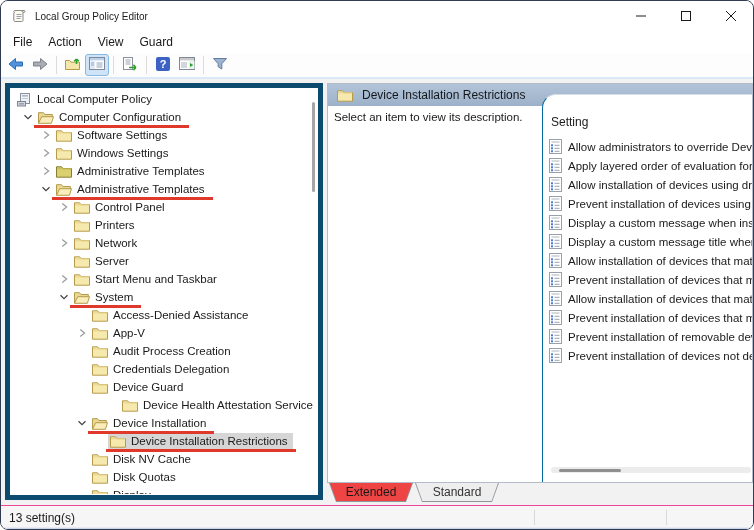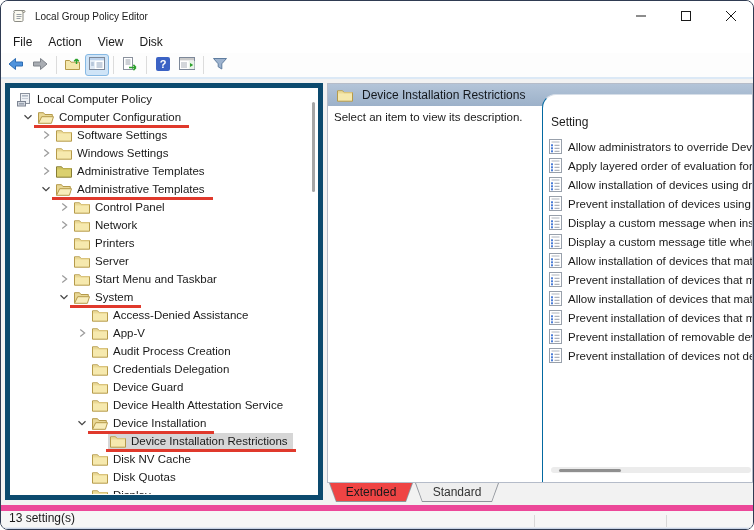--- a/index.html
+++ b/index.html
@@ -61,21 +61,21 @@
   .tabs-row { height: 20px; display: flex; align-items: flex-start; padding-left: 2px; }
   .tab { position: relative; height: 19px; margin-right: 2px;
     clip-path: polygon(0 0, 100% 0, calc(100% - 7px) 100%, 7px 100%);
     background: #8f939a; }
   .tab .tab-face { position: absolute; inset: 0 1px 1px 1px;
     clip-path: polygon(0 0, 100% 0, calc(100% - 6.4px) 100%, 6.4px 100%);
     display: flex; align-items: center; justify-content: center; font-size: 12px; }
   .tab.active .tab-face { background: #ef4444; }
   .tab:not(.active) .tab-face { background: #eeeeee; color: #333; }
   
-  .statusbar { height: 24px; background: #f6f6f6; border-top: 6px solid #ec4899; position: relative; display: flex; align-items: flex-start; }
+  .statusbar { height: 24px; background: #f6f6f6; border-top: 1px solid #ec4899; position: relative; display: flex; align-items: center; }
   .status-text { margin-left: 8px; font-size: 12px; }
   .status-divider { position: absolute; top: 4px; width: 1px; height: 15px; background: #d8d8d8; }
   .status-divider.d1 { left: 533px; }
   .status-divider.d2 { left: 665px; }
   .statusbar::after { content:""; position:absolute; left:0; right:0; bottom:0; height:2px; background: linear-gradient(to bottom,#f6f6f6,#b9c8e0); }
 </style>
 </head>
 <body>
 
 <div class="window" style="--annotation: #e0392c; --band-top: #b3c4d8; --band-bottom: #9cb1c9; --selection: #d6d6d6;">
@@ -106,21 +106,21 @@
               <path d="M0 0l10 10M10 0L0 10" stroke="#1a1a1a"></path>
             </svg></span>
         </button>
       </span>
   </div>
 
   <div class="menubar" id="menubar">
       <span class="menu-item">File</span>
       <span class="menu-item">Action</span>
       <span class="menu-item">View</span>
-      <span class="menu-item">Disk</span>
+      <span class="menu-item">Guard</span>
     </div>
 
   <div class="toolbar" id="toolbar">
       <button class="tb-btn">
         <span><svg width="18" height="16" viewBox="0 0 18 16">
             <path d="M8.5 2.5L2 8l6.5 5.5V10h7V6h-7z" fill="#4f93dd" stroke="#2e6db3"></path>
           </svg></span>
       </button>
       <button class="tb-btn">
         <span><svg width="18" height="16" viewBox="0 0 18 16">
@@ -283,45 +283,45 @@
             <span class="row-inner">
               <span class="node-icon">
                 <svg width="16" height="14" viewBox="0 0 16 14">
                   <path d="M.5 13.2V2.8h5.1l1.4 1.8h8.5v8.6z" fill="#f6e9ae" stroke="#b59a4a"></path>
                   <path d="M.9 4.8h14.3" stroke="#e7d28a"></path>
                 </svg>
               </span>
               <span class="row-label">Control Panel</span>
             </span>
           </div>
+          <div class="tree-row" style="padding-left: 62px;">
+            <span class="row-inner">
+              <span class="node-icon">
+                <svg width="16" height="14" viewBox="0 0 16 14">
+                  <path d="M.5 13.2V2.8h5.1l1.4 1.8h8.5v8.6z" fill="#f6e9ae" stroke="#b59a4a"></path>
+                  <path d="M.9 4.8h14.3" stroke="#e7d28a"></path>
+                </svg>
+              </span>
+              <span class="row-label">Printers</span>
+            </span>
+          </div>
           <div class="tree-row" style="padding-left: 46px;">
             <span class="chev">
               <svg width="14" height="14" viewBox="0 0 16 16">
                 <path d="M6 4l5 4-5 4" fill="none" stroke="#9b9b9b" stroke-width="1.4"></path>
               </svg>
             </span>
             <span class="row-inner">
               <span class="node-icon">
                 <svg width="16" height="14" viewBox="0 0 16 14">
                   <path d="M.5 13.2V2.8h5.1l1.4 1.8h8.5v8.6z" fill="#f6e9ae" stroke="#b59a4a"></path>
                   <path d="M.9 4.8h14.3" stroke="#e7d28a"></path>
                 </svg>
               </span>
               <span class="row-label">Network</span>
-            </span>
-          </div>
-          <div class="tree-row" style="padding-left: 62px;">
-            <span class="row-inner">
-              <span class="node-icon">
-                <svg width="16" height="14" viewBox="0 0 16 14">
-                  <path d="M.5 13.2V2.8h5.1l1.4 1.8h8.5v8.6z" fill="#f6e9ae" stroke="#b59a4a"></path>
-                  <path d="M.9 4.8h14.3" stroke="#e7d28a"></path>
-                </svg>
-              </span>
-              <span class="row-label">Printers</span>
             </span>
           </div>
           <div class="tree-row" style="padding-left: 62px;">
             <span class="row-inner">
               <span class="node-icon">
                 <svg width="16" height="14" viewBox="0 0 16 14">
                   <path d="M.5 13.2V2.8h5.1l1.4 1.8h8.5v8.6z" fill="#f6e9ae" stroke="#b59a4a"></path>
                   <path d="M.9 4.8h14.3" stroke="#e7d28a"></path>
                 </svg>
               </span>
@@ -414,21 +414,21 @@
             <span class="row-inner">
               <span class="node-icon">
                 <svg width="16" height="14" viewBox="0 0 16 14">
                   <path d="M.5 13.2V2.8h5.1l1.4 1.8h8.5v8.6z" fill="#f6e9ae" stroke="#b59a4a"></path>
                   <path d="M.9 4.8h14.3" stroke="#e7d28a"></path>
                 </svg>
               </span>
               <span class="row-label">Device Guard</span>
             </span>
           </div>
-          <div class="tree-row" style="padding-left: 80px;">
+          <div class="tree-row" style="padding-left: 80px; justify-content: flex-end;">
             <span class="row-inner">
               <span class="node-icon">
                 <svg width="16" height="14" viewBox="0 0 16 14">
                   <path d="M.5 13.2V2.8h5.1l1.4 1.8h8.5v8.6z" fill="#f6e9ae" stroke="#b59a4a"></path>
                   <path d="M.9 4.8h14.3" stroke="#e7d28a"></path>
                 </svg>
               </span>
               <span class="row-label">Device Health Attestation Service</span>
             </span>
           </div>

